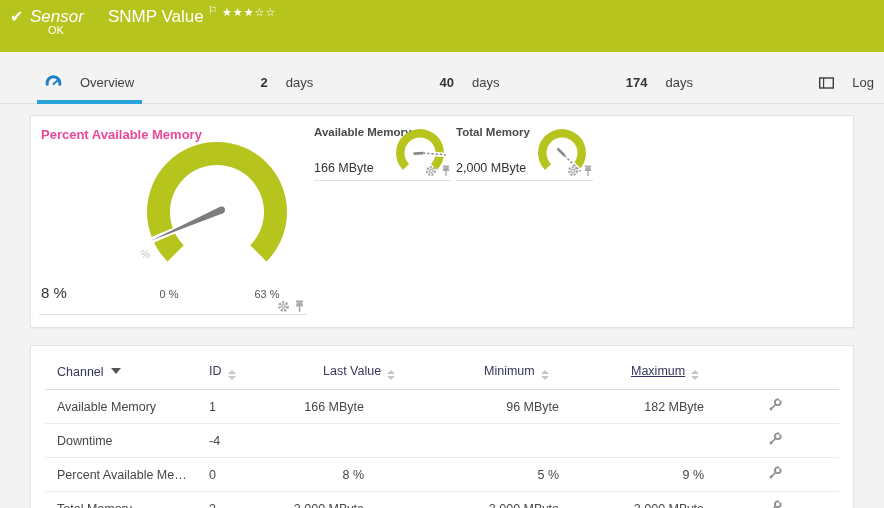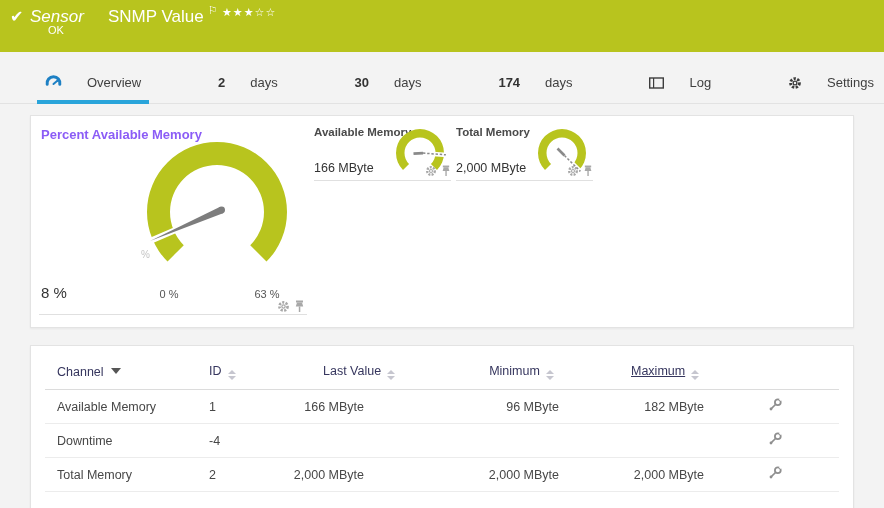--- a/index.html
+++ b/index.html
@@ -17,32 +17,32 @@
   .flag{font-size:11px;vertical-align:8px;margin-left:4px;}
   .stars{position:absolute;left:222px;top:6px;font-size:11px;letter-spacing:1px;}
   .okstate{position:absolute;left:48px;top:24px;font-size:11px;font-weight:400;}
 
   
   .tabs{
     position:absolute;left:0;top:62px;width:884px;height:42px;box-sizing:border-box;
     display:flex;justify-content:space-between;align-items:stretch;
     padding:0 10px 0 45px;border-bottom:1px solid #e2e2e2;
   }
-  .tab{display:flex;align-items:center;gap:25px;font-size:13px;color:#3f3f3f;position:relative;white-space:nowrap;cursor:pointer;text-align:center;}
+  .tab{display:flex;align-items:center;gap:18px;font-size:13px;color:#3f3f3f;position:relative;white-space:nowrap;cursor:pointer;text-align:center;}
   .tab .num{font-weight:700;color:#333;}
   .tab.active::after{content:"";position:absolute;left:-8px;right:-8px;bottom:-1px;height:4px;background:#29a4da;}
   .tab svg{display:block;}
 
   
   .panel{position:absolute;background:#fff;border:1px solid #e3e3e3;box-shadow:0 1px 2px rgba(0,0,0,.05);box-sizing:border-box;}
   #gaugePanel{left:30px;top:115px;width:824px;height:213px;}
   #tablePanel{left:30px;top:345px;width:824px;height:175px;padding:0 14px;}
 
   
-  .gp-title{position:absolute;left:10px;top:11px;font-size:13px;font-weight:700;color:#8b5cf6;}
+  .gp-title{position:absolute;left:10px;top:11px;font-size:13px;font-weight:700;color:#ec4899;}
   .big-gauge{position:absolute;left:106px;top:16px;}
   .scale-label{position:absolute;font-size:11px;color:#555;text-align:center;}
   .lbl0{left:118px;top:172px;width:40px;}
   .lbl100{left:206px;top:172px;width:60px;}
   .big-value{position:absolute;left:10px;top:168px;font-size:15px;color:#333;}
   .gauge-icons{position:absolute;display:flex;gap:4px;align-items:center;}
   .big-icons{left:246px;top:184px;}
   .block-underline{position:absolute;left:8px;top:198px;width:268px;height:1px;background:#e0e0e0;}
 
   .mini{position:absolute;top:7px;width:137px;height:57px;border-bottom:1px solid #e0e0e0;}
@@ -53,21 +53,21 @@
   .mini-value{position:absolute;left:0;bottom:5px;font-size:12.5px;color:#333;white-space:nowrap;}
   .mini-icons{right:0;bottom:3px;}
 
   
   table{width:100%;border-collapse:collapse;table-layout:fixed;}
   thead th{
     padding:18px 6px 9px;border-bottom:1px solid #dcdcdc;
     font-size:12.5px;font-weight:400;color:#36365e;text-align:left;white-space:nowrap;cursor:pointer;
   }
   th.th-last{padding-left:58px;}
-  th.th-min{padding-left:114px;text-align:center;}
+  th.th-min{padding-left:114px;}
   th.th-max{padding-left:66px;text-decoration:underline;}
   tbody td{
     padding:8px 6px;font-size:12.5px;color:#474747;border-bottom:1px solid #ececec;
     white-space:nowrap;overflow:hidden;text-overflow:ellipsis;
   }
   td.r{text-align:right;}
   td.action{text-align:center;}
   .sorts{display:inline-flex;flex-direction:column;gap:2px;margin-left:6px;vertical-align:1px;}
   .sorts i{display:block;width:0;height:0;border-left:4px solid transparent;border-right:4px solid transparent;}
   .sorts i.up{border-bottom:4px solid #c6c6cf;}
@@ -93,41 +93,33 @@
       <path d="M2.2 9.3 A6.4 6.4 0 1 1 14.8 9.3" fill="none" stroke="#1d80c4" stroke-width="3" stroke-linecap="round"></path>
       <line x1="8.5" y1="9" x2="12.6" y2="5.4" stroke="#1d80c4" stroke-width="2" stroke-linecap="round"></line>
     </svg>
     <span>Overview</span>
   </div>
   <div class="tab">
     <span class="num">2</span>
     <span>days</span>
   </div>
   <div class="tab">
-    <span class="num">30</span>
+    <span class="num">40</span>
     <span>days</span>
   </div>
   <div class="tab">
     <span class="num">174</span>
     <span>days</span>
   </div>
   <div class="tab">
     <svg width="15" height="12" viewBox="0 0 15 12">
       <rect x="0.7" y="1" width="13.6" height="10" fill="none" stroke="#3c3c3c" stroke-width="1.4"></rect>
       <line x1="4.6" y1="1" x2="4.6" y2="11" stroke="#3c3c3c" stroke-width="1.2"></line>
     </svg>
     <span>Log</span>
-  </div>
-  <div class="tab">
-    <svg width="14" height="14" viewBox="0 0 14 14">
-      <circle cx="7" cy="7" r="4.4" fill="none" stroke="#3c3c3c" stroke-width="2.9" stroke-dasharray="2.3 1.45"></circle>
-      <circle cx="7" cy="7" r="2.5" fill="#3c3c3c"></circle>
-      <circle cx="7" cy="7" r="1.2" fill="#f3f3f3"></circle>
-    </svg>
-    <span>Settings</span>
   </div>
 </div>
 
 <div class="panel" id="gaugePanel">
   <div class="gp-title">Percent Available Memory</div>
 
   <svg class="big-gauge" width="160" height="160" viewBox="0 0 160 160">
     <path d="M30.5 129.5 A70 70 0 1 1 129.5 129.5 L113.23 113.23 A47 47 0 1 0 46.77 113.23 Z" fill="#b8c41e"></path>
     <line x1="43.3" y1="95.9" x2="8.4" y2="111.0" stroke="#ffffff" stroke-width="6"></line>
     <circle cx="84.6" cy="78" r="3.4" fill="#7d7d7d"></circle>
@@ -251,20 +243,33 @@
         <td class="r"></td>
         <td class="r"></td>
         <td class="action"><svg width="14" height="14" viewBox="0 0 14 14">
               <circle cx="3" cy="11" r="1.4" fill="#8f8f8f"></circle>
               <line x1="3.6" y1="10.4" x2="8" y2="6" stroke="#8f8f8f" stroke-width="1.6"></line>
               <circle cx="9.8" cy="4.2" r="2.9" fill="none" stroke="#8f8f8f" stroke-width="1.8"></circle>
               <line x1="11.8" y1="2.2" x2="13.6" y2="0.4" stroke="#ffffff" stroke-width="2.4"></line>
             </svg></td>
       </tr>
       <tr>
+        <td style="padding-left:12px">Percent Available Memo...</td>
+        <td>0</td>
+        <td class="r">8 %</td>
+        <td class="r">5 %</td>
+        <td class="r">9 %</td>
+        <td class="action"><svg width="14" height="14" viewBox="0 0 14 14">
+              <circle cx="3" cy="11" r="1.4" fill="#8f8f8f"></circle>
+              <line x1="3.6" y1="10.4" x2="8" y2="6" stroke="#8f8f8f" stroke-width="1.6"></line>
+              <circle cx="9.8" cy="4.2" r="2.9" fill="none" stroke="#8f8f8f" stroke-width="1.8"></circle>
+              <line x1="11.8" y1="2.2" x2="13.6" y2="0.4" stroke="#ffffff" stroke-width="2.4"></line>
+            </svg></td>
+      </tr>
+      <tr>
         <td style="padding-left:12px">Total Memory</td>
         <td>2</td>
         <td class="r">2,000 MByte</td>
         <td class="r">2,000 MByte</td>
         <td class="r">2,000 MByte</td>
         <td class="action"><svg width="14" height="14" viewBox="0 0 14 14">
               <circle cx="3" cy="11" r="1.4" fill="#8f8f8f"></circle>
               <line x1="3.6" y1="10.4" x2="8" y2="6" stroke="#8f8f8f" stroke-width="1.6"></line>
               <circle cx="9.8" cy="4.2" r="2.9" fill="none" stroke="#8f8f8f" stroke-width="1.8"></circle>
               <line x1="11.8" y1="2.2" x2="13.6" y2="0.4" stroke="#ffffff" stroke-width="2.4"></line>

